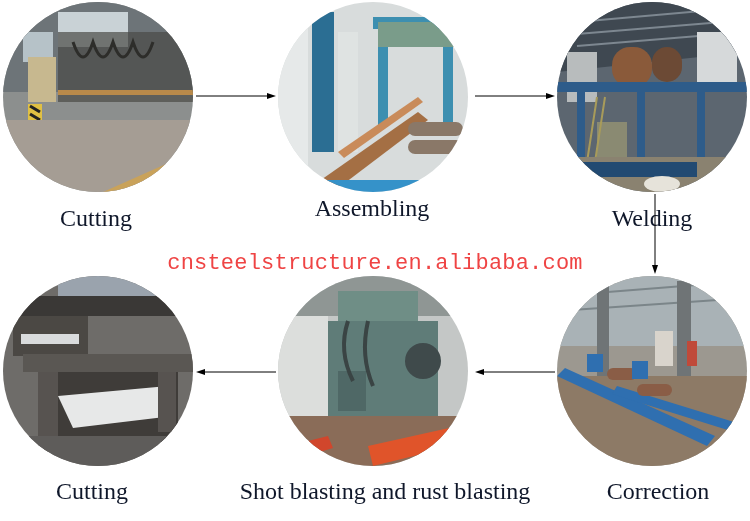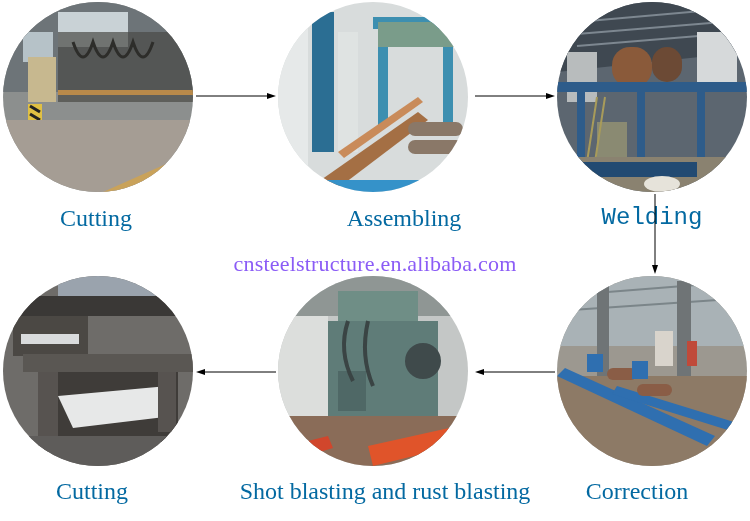--- a/index.html
+++ b/index.html
@@ -1,20 +1,20 @@
 <!DOCTYPE html>
 <html><head>
   <meta charset="utf-8">
   <style>
     html, body { margin:0; padding:0; background:#ffffff; }
     body { width:750px; height:521px; position:relative; overflow:hidden; font-family:"Liberation Serif", serif; }
     .photo { position:absolute; border-radius:50%; overflow:hidden; }
     .photo svg { display:block; width:100%; height:100%; }
-    .label { position:absolute; font-family:"Liberation Serif", serif; font-size:24px; color:#0369a1; white-space:nowrap; transform:translateX(-50%); line-height:1; }
-    .watermark { position:absolute; left:375px; top:251px; transform:translateX(-50%); font-family:Liberation Serif, serif; font-size:22px; color:#8b5cf6; white-space:nowrap; letter-spacing:0.2px; }
+    .label { position:absolute; font-family:"Liberation Serif", serif; font-size:24px; color:#0f172a; white-space:nowrap; transform:translateX(-50%); line-height:1; }
+    .watermark { position:absolute; left:375px; top:251px; transform:translateX(-50%); font-family:Liberation Mono, monospace; font-size:22px; color:#ef4444; white-space:nowrap; letter-spacing:0.2px; }
     .arrow { position:absolute; }
   </style>
 </head>
 <body>
 
 <div class="photo" style="left:3px;top:2px;width:190px;height:190px;">
   <svg viewBox="0 0 190 190">
     <rect width="190" height="190" fill="#8c8f8e"></rect>
     <rect width="190" height="90" fill="#6d7478"></rect>
     <rect x="55" y="10" width="70" height="35" fill="#c9d2d6"></rect>
@@ -46,21 +46,21 @@
     <rect x="100" y="20" width="80" height="25" fill="#7a9c8a"></rect>
     <rect x="100" y="45" width="10" height="80" fill="#3d8fb0"></rect>
     <rect x="165" y="45" width="10" height="80" fill="#3d8fb0"></rect>
     <path d="M40 180 L140 110 L150 118 L55 190 Z" fill="#a46f44"></path>
     <path d="M60 150 L140 95 L145 100 L66 156 Z" fill="#c98b5a"></path>
     <rect x="130" y="120" width="55" height="14" rx="7" fill="#8a7868"></rect>
     <rect x="130" y="138" width="55" height="14" rx="7" fill="#8a7868"></rect>
     <rect x="30" y="178" width="160" height="12" fill="#3592c9"></rect>
   </svg>
 </div>
-<div class="label" style="left:372px;top:206px;margin-left:32px;">Assembling</div>
+<div class="label" style="left:372px;top:196px;">Assembling</div>
 
 <svg class="arrow" style="left:475px;top:91px;" width="80" height="10" viewBox="0 0 80 10">
   <line x1="0" y1="5" x2="72" y2="5" stroke="#000" stroke-width="1"></line>
   <path d="M80 5 L71 2 L71 8 Z" fill="#000"></path>
 </svg>
 
 <div class="photo" style="left:557px;top:2px;width:190px;height:190px;">
   <svg viewBox="0 0 190 190">
     <rect width="190" height="190" fill="#5c6670"></rect>
     <path d="M0 0 L190 0 L190 50 L0 70 Z" fill="#3f4851"></path>
@@ -73,21 +73,21 @@
     <rect x="20" y="90" width="8" height="70" fill="#2e5c8a"></rect>
     <rect x="80" y="90" width="8" height="70" fill="#2e5c8a"></rect>
     <rect x="140" y="90" width="8" height="70" fill="#2e5c8a"></rect>
     <rect x="40" y="120" width="30" height="35" fill="#8a8a72"></rect>
     <path d="M40 95 L30 160 M48 95 L38 160" stroke="#a89b5a" stroke-width="2"></path>
     <rect x="0" y="155" width="190" height="35" fill="#8a8270"></rect>
     <rect x="20" y="160" width="120" height="15" fill="#224a72"></rect>
     <ellipse cx="105" cy="182" rx="18" ry="8" fill="#e6e3da"></ellipse>
   </svg>
 </div>
-<div class="label" style="left:652px;top:206px;font-family:Liberation Mono, monospace;">Welding</div>
+<div class="label" style="left:652px;top:206px;">Welding</div>
 
 <svg class="arrow" style="left:650px;top:194px;" width="10" height="80" viewBox="0 0 10 80">
   <line x1="5" y1="0" x2="5" y2="72" stroke="#000" stroke-width="1"></line>
   <path d="M5 80 L2 71 L8 71 Z" fill="#000"></path>
 </svg>
 
 <div class="watermark">cnsteelstructure.en.alibaba.com</div>
 
 <div class="photo" style="left:3px;top:276px;width:190px;height:190px;">
   <svg viewBox="0 0 190 190">
@@ -144,13 +144,13 @@
     <rect x="130" y="65" width="10" height="25" fill="#c04a3a"></rect>
     <rect x="0" y="100" width="190" height="90" fill="#8d7a66"></rect>
     <path d="M0 100 L150 170 L158 160 L8 92 Z" fill="#2f6fb0"></path>
     <path d="M60 110 L190 150 L190 160 L55 118 Z" fill="#2f6fb0"></path>
     <rect x="50" y="92" width="30" height="12" rx="6" fill="#8a5d46"></rect>
     <rect x="80" y="108" width="35" height="12" rx="6" fill="#8a5d46"></rect>
     <rect x="30" y="78" width="16" height="18" fill="#2f6fb0"></rect>
     <rect x="75" y="85" width="16" height="18" fill="#2f6fb0"></rect>
   </svg>
 </div>
-<div class="label" style="left:637px;top:479px;">Correction</div>
+<div class="label" style="left:658px;top:479px;">Correction</div>
 
 </body></html>

